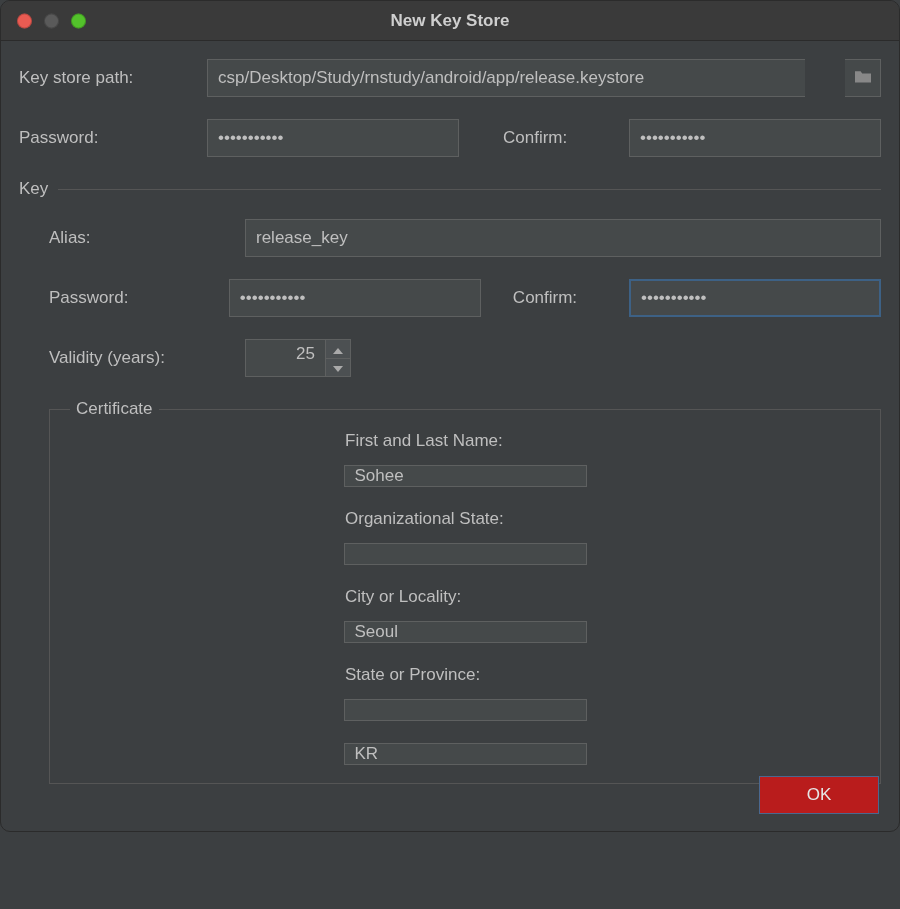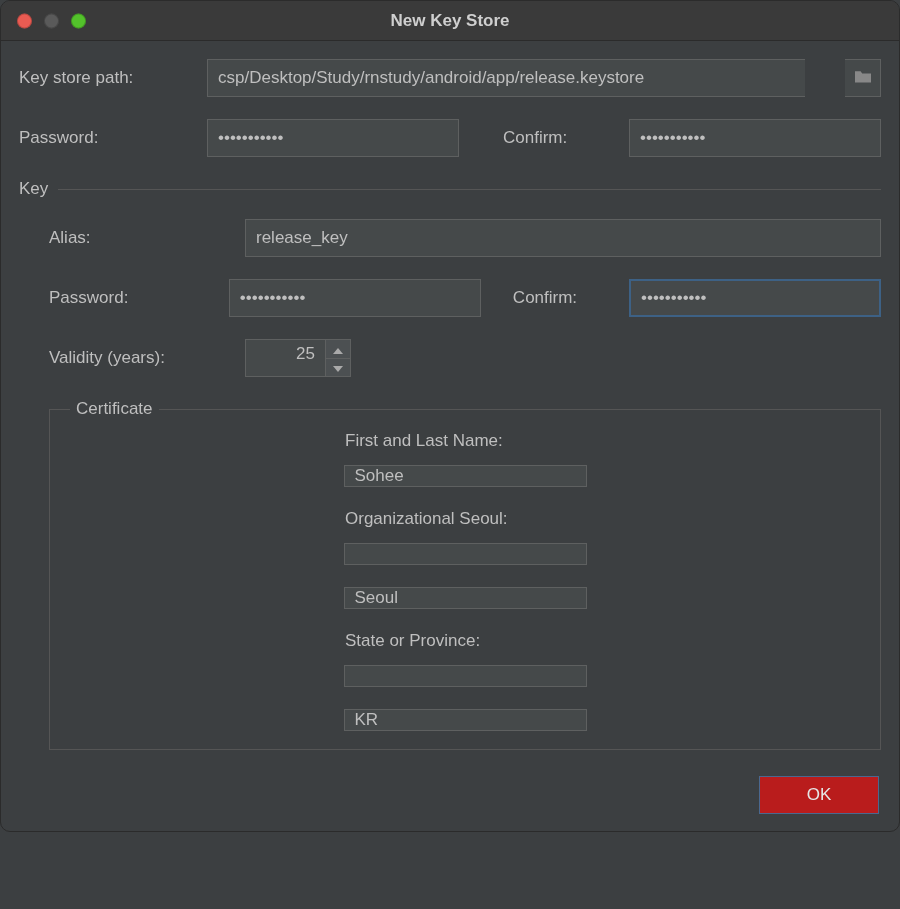--- a/index.html
+++ b/index.html
@@ -216,24 +216,25 @@
       </div>
 
       <fieldset class="cert">
         <legend>Certificate</legend>
 
         <div class="row">
           <span class="label">First and Last Name:</span>
           <input class="input" type="text" value="Sohee" style="">
         </div>
         <div class="row">
-          <span class="label">Organizational Seoul:</span>
+          <span class="label">Organizational State:</span>
           <input class="input" type="text" value="" style="">
         </div>
         <div class="row">
+          <span class="label">City or Locality:</span>
           <input class="input" type="text" value="Seoul" style="">
         </div>
         <div class="row">
           <span class="label">State or Province:</span>
           <input class="input" type="text" value="" style="">
         </div>
         <div class="row">
           <input class="input" type="text" value="KR" style="">
         </div>
       </fieldset>

